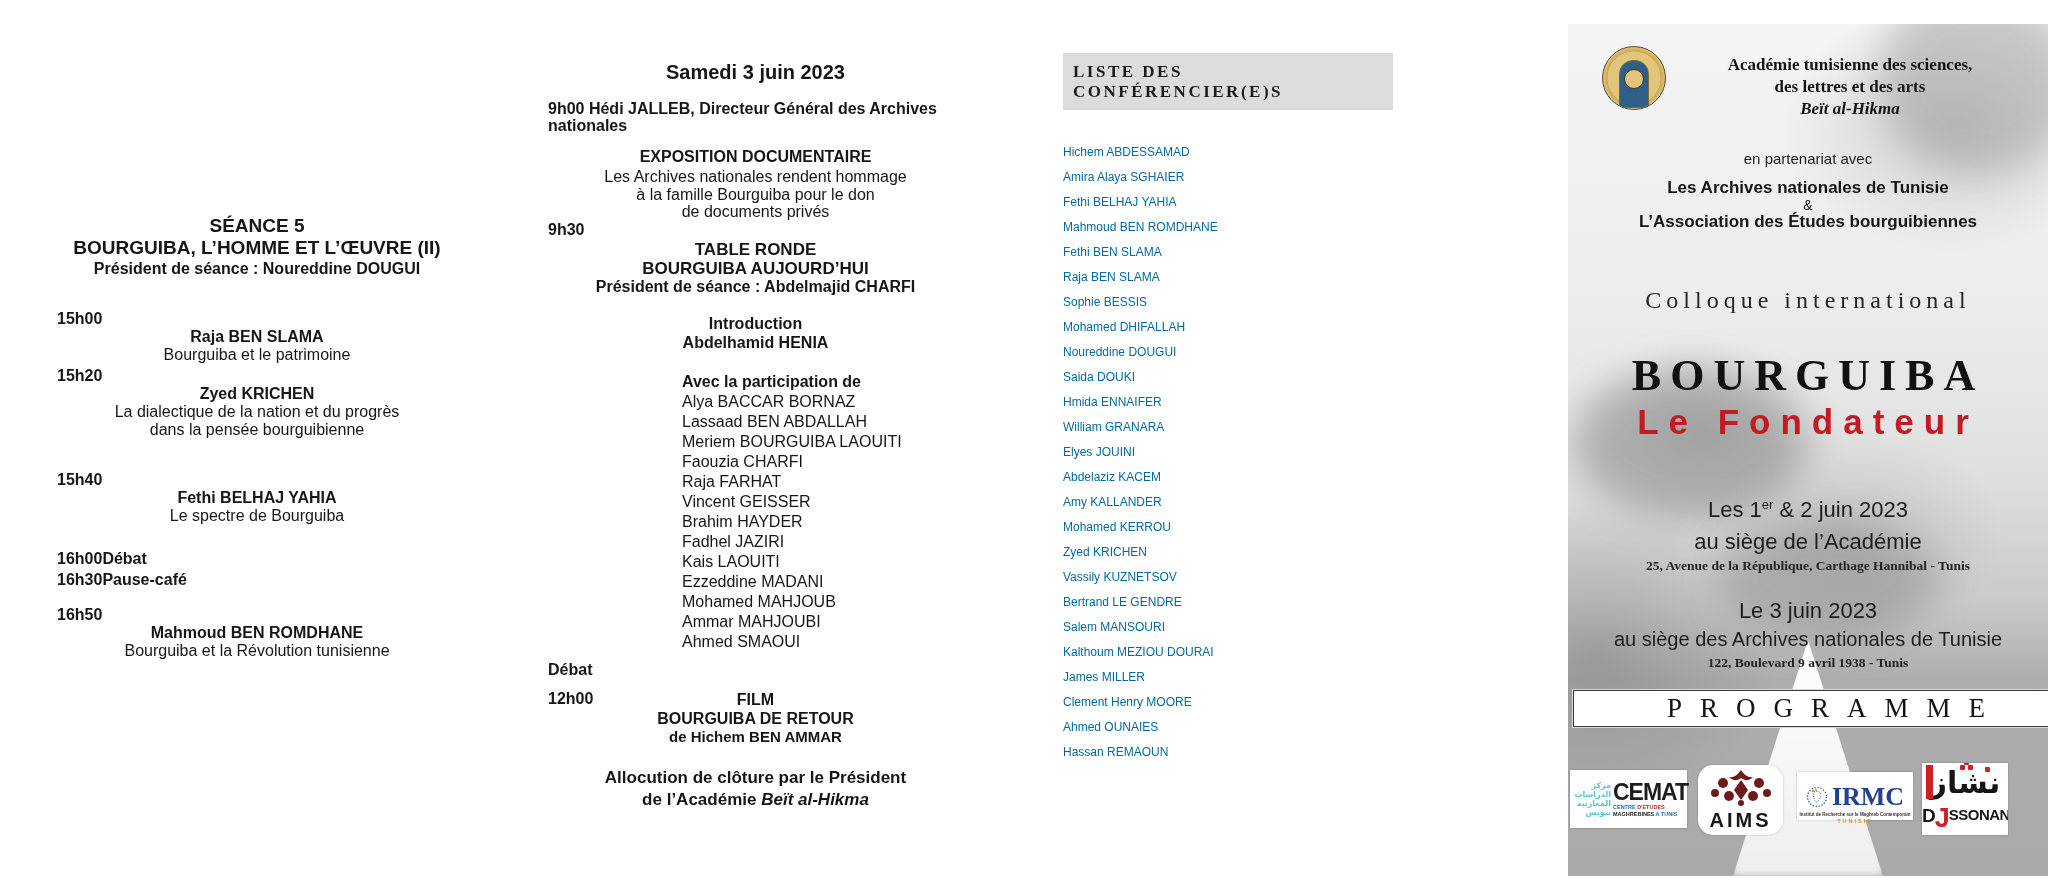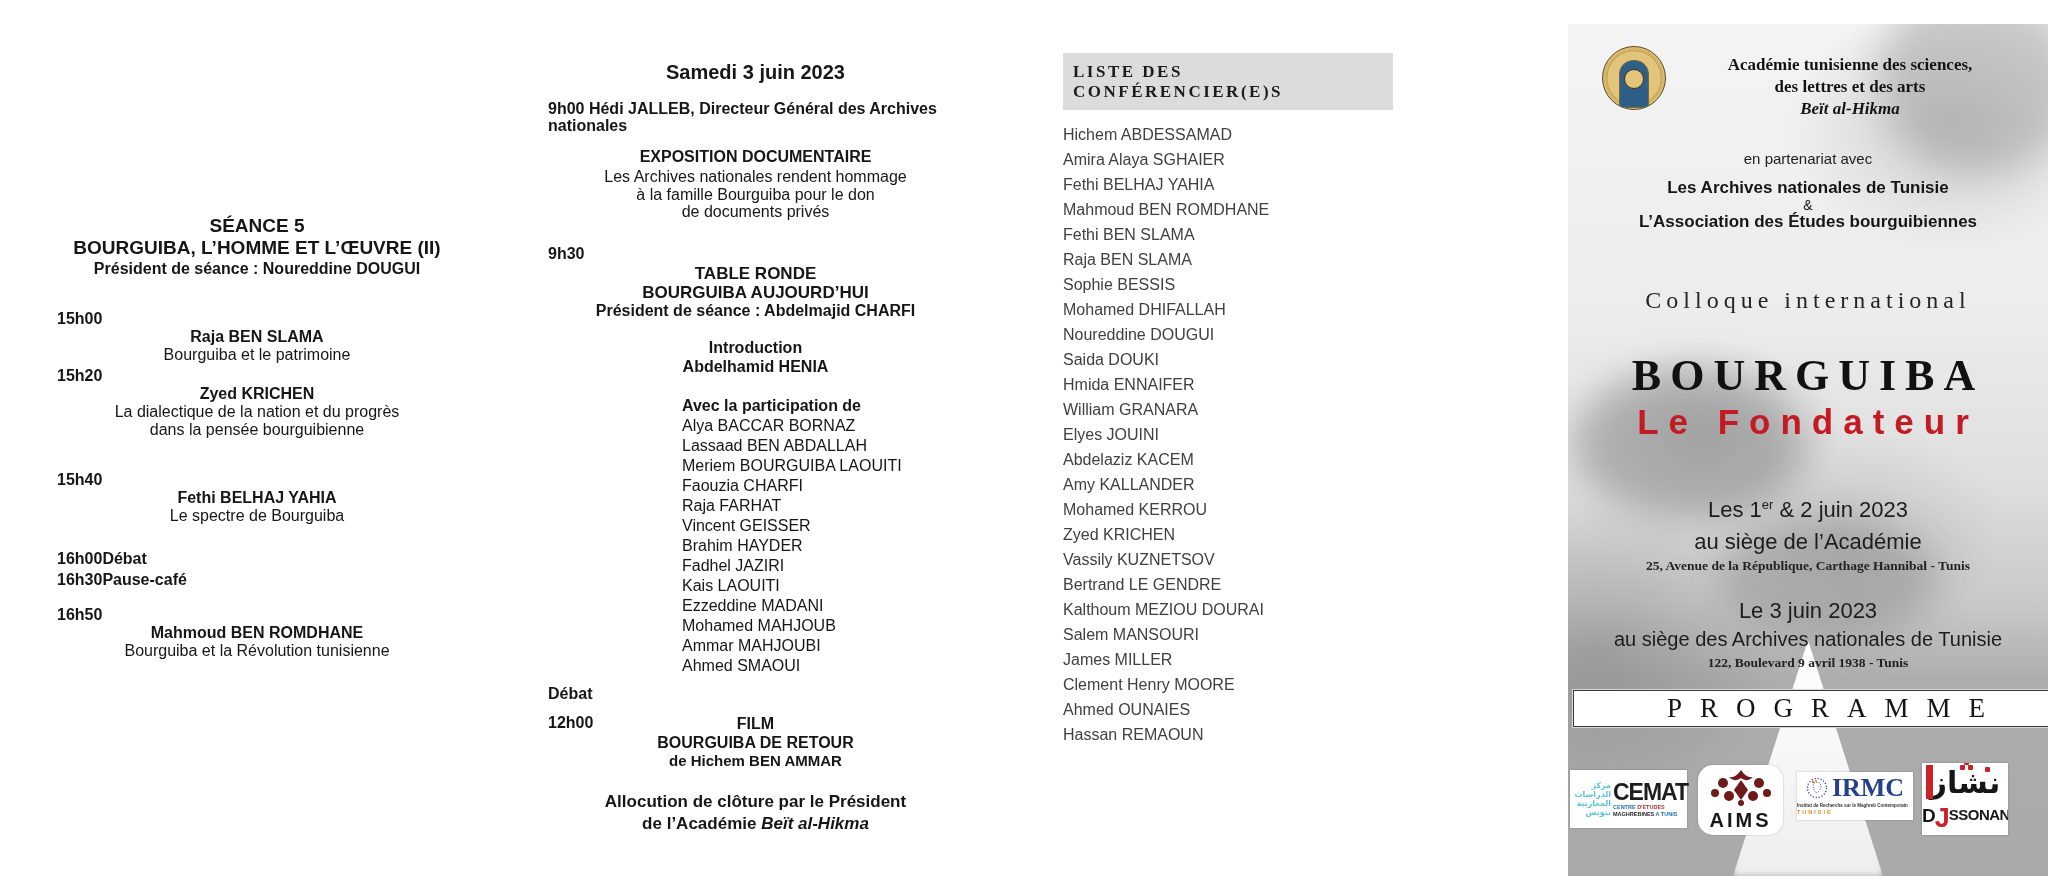--- a/index.html
+++ b/index.html
@@ -16,42 +16,42 @@
   .slot .speaker{font-weight:bold;text-align:center;line-height:18px;}
   .slot .talk{text-align:center;line-height:18px;}
   .break-row{display:flex;gap:0;font-weight:bold;line-height:21px;}
 
   
   .panel-mid{position:absolute;left:548px;top:60px;width:415px;font-size:16px;line-height:17px;}
   .panel-mid .day{font-size:20px;line-height:24px;font-weight:bold;text-align:center;}
   .panel-mid .opening{margin-top:16px;font-weight:bold;line-height:17px;}
   .panel-mid .expo-title{margin-top:14px;font-weight:bold;text-align:center;}
   .panel-mid .expo-text{margin-top:3px;text-align:center;line-height:17.5px;}
-  .panel-mid .tr-time{margin-top:24px;font-weight:bold;}
+  .panel-mid .tr-time{font-weight:bold;}
   .panel-mid .tr-title{margin-top:2px;font-size:17px;line-height:19px;font-weight:bold;text-align:center;}
   .panel-mid .tr-chair{font-size:16px;line-height:18px;font-weight:bold;text-align:center;}
   .panel-mid .intro-label{margin-top:18px;font-weight:bold;text-align:center;line-height:19px;}
   .panel-mid .intro-speaker{font-weight:bold;text-align:center;line-height:19px;}
   .panel-mid .part-block{margin-top:20px;margin-left:134px;}
   .panel-mid .part-label{font-weight:bold;line-height:20px;}
   .panel-mid .pname{line-height:20px;}
   .panel-mid .debat{margin-top:9px;font-weight:bold;}
   .panel-mid .film-row{position:relative;margin-top:12px;height:19px;}
   .panel-mid .film-time{position:absolute;left:0;top:0;font-weight:bold;}
   .panel-mid .film-label{font-weight:bold;text-align:center;line-height:19px;}
   .panel-mid .film-title{font-weight:bold;text-align:center;line-height:19px;}
   .panel-mid .film-director{font-weight:bold;text-align:center;font-size:15px;line-height:17px;}
   .panel-mid .closing{margin-top:22px;font-size:17px;line-height:22px;font-weight:bold;text-align:center;}
 
   
   .panel-spk{position:absolute;left:1063px;top:53px;width:330px;}
   .spk-head{display:inline-block;background:#dcdcdc;color:#1c1c1c;padding:9px 14px 8px 10px;
             font-family:"Liberation Serif",serif;font-weight:bold;font-size:17px;
             letter-spacing:2.5px;line-height:20px;}
-  .spk-list{margin-top:12px;font-size:16px;color:#404040;}
+  .spk-list{margin-top:30px;font-size:12px;color:#0369a1;}
   .spk-list .sname{line-height:25px;}
 
   
   .cover{position:absolute;left:1568px;top:24px;width:480px;height:852px;overflow:hidden;
          background:
            radial-gradient(ellipse 240px 180px at 80% 12%, rgba(150,150,150,.38), transparent 70%),
            radial-gradient(ellipse 200px 130px at 28% 48%, rgba(120,120,120,.30), transparent 70%),
            radial-gradient(ellipse 220px 150px at 58% 60%, rgba(130,130,130,.26), transparent 72%),
            radial-gradient(ellipse 260px 220px at 6% 74%, rgba(105,105,105,.34), transparent 70%),
            linear-gradient(180deg,#f4f4f4 0%,#ececec 34%,#dedede 54%,#c9c9c9 68%,#adadad 77%,#a9a9a9 100%);}
@@ -110,21 +110,21 @@
   .cemat .nm{font-size:23px;font-weight:bold;letter-spacing:-1px;line-height:24px;color:#1d1d1d;}
   .cemat .s1{font-size:5.5px;font-weight:bold;color:#1a6fb5;line-height:7px;}
   .cemat .s1 .red{color:#b23030;}
   .cemat .s2{font-size:5.5px;font-weight:bold;color:#222;line-height:7px;}
   .cemat .s2 .blue{color:#1a6fb5;}
 
   .aims{left:130px;top:741px;width:85px;height:70px;text-align:center;border-radius:15px;}
   .aims .orn{height:40px;padding-top:4px;}
   .aims .nm{font-size:20px;font-weight:bold;letter-spacing:3px;color:#161616;line-height:22px;}
 
-  .irmc{left:229px;top:748px;width:116px;height:48px;text-align:left;padding-top:3px;box-sizing:border-box;}
+  .irmc{left:229px;top:748px;width:116px;height:48px;text-align:center;padding-top:12px;box-sizing:border-box;}
   .irmc .row{display:flex;align-items:center;justify-content:center;gap:4px;}
   .irmc .nm{font-family:"Liberation Serif",serif;font-weight:bold;font-size:26px;color:#24418e;line-height:26px;}
   .irmc .sub{font-size:4.5px;font-weight:bold;color:#333;line-height:6px;margin-top:2px;}
   .irmc .country{font-size:5.5px;font-weight:bold;color:#e58a1f;letter-spacing:2px;line-height:7px;}
 
   .diss{left:354px;top:739px;width:86px;height:72px;text-align:center;overflow:hidden;}
   .diss .arwrap{position:relative;height:40px;}
   .diss .ar{font-family:"DejaVu Sans",sans-serif;font-weight:bold;font-size:30px;line-height:40px;color:#161616;}
   .diss .dot{position:absolute;width:5px;height:5px;background:#cc2127;border-radius:1px;}
   .diss .redbar{position:absolute;left:4px;top:2px;width:7px;height:34px;background:#cc2127;}
@@ -238,22 +238,22 @@
         <div class="sname">Saida DOUKI</div>
         <div class="sname">Hmida ENNAIFER</div>
         <div class="sname">William GRANARA</div>
         <div class="sname">Elyes JOUINI</div>
         <div class="sname">Abdelaziz KACEM</div>
         <div class="sname">Amy KALLANDER</div>
         <div class="sname">Mohamed KERROU</div>
         <div class="sname">Zyed KRICHEN</div>
         <div class="sname">Vassily KUZNETSOV</div>
         <div class="sname">Bertrand LE GENDRE</div>
+        <div class="sname">Salem MANSOURI</div>
         <div class="sname">Kalthoum MEZIOU DOURAI</div>
-        <div class="sname">Salem MANSOURI</div>
         <div class="sname">James MILLER</div>
         <div class="sname">Clement Henry MOORE</div>
         <div class="sname">Ahmed OUNAIES</div>
         <div class="sname">Hassan REMAOUN</div>
       </div>
   </section>
 
   <section class="cover">
     <div class="blob hair"></div>
     <div class="blob eye"></div>

